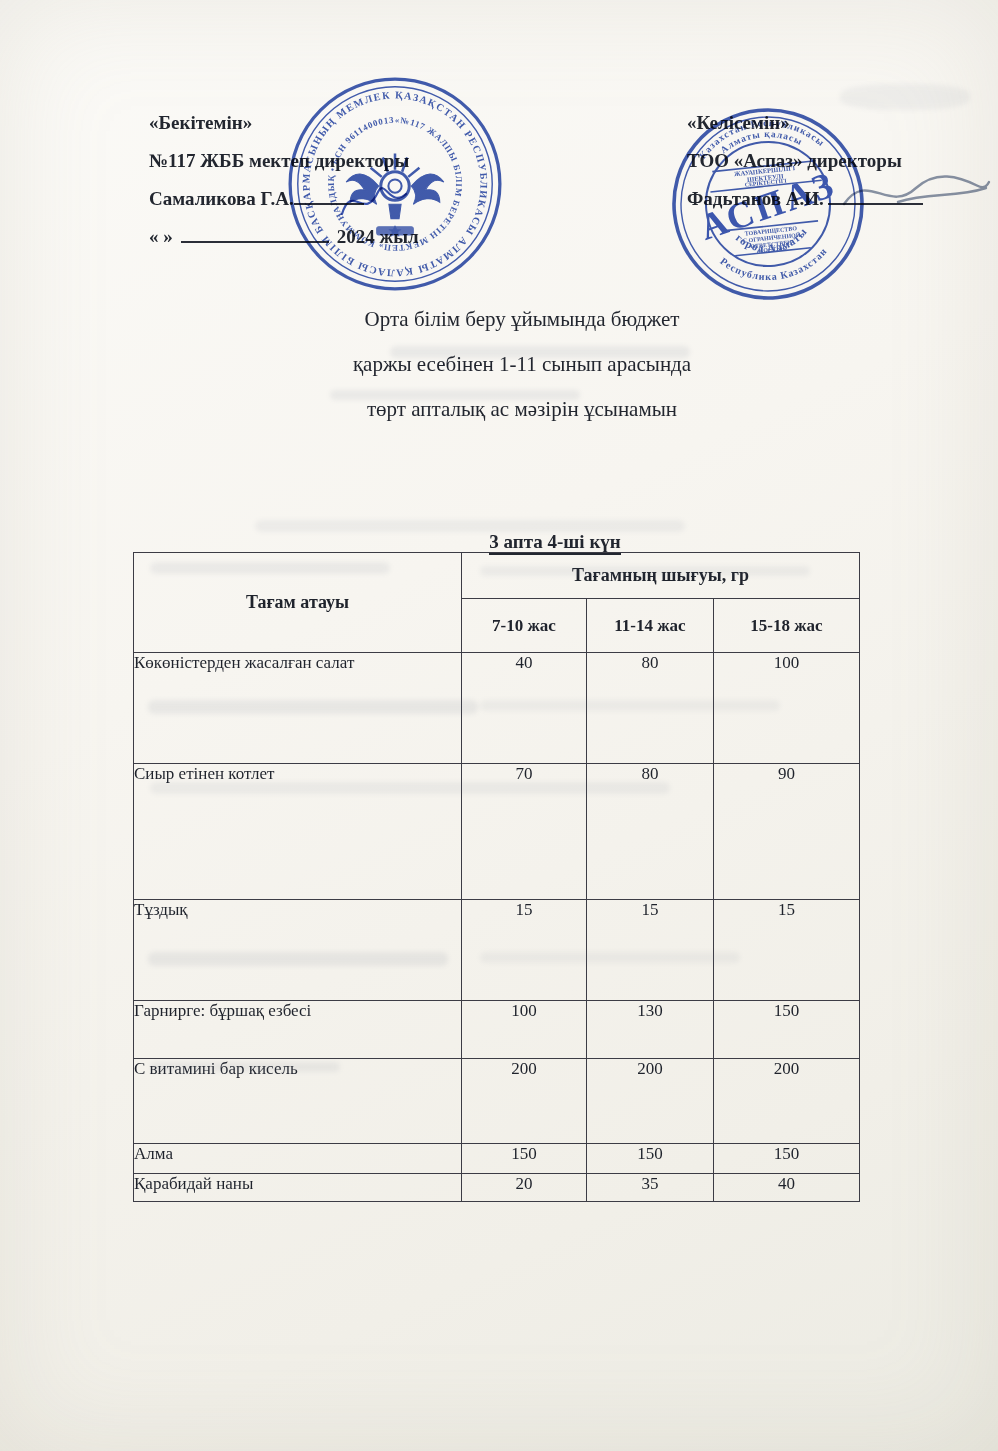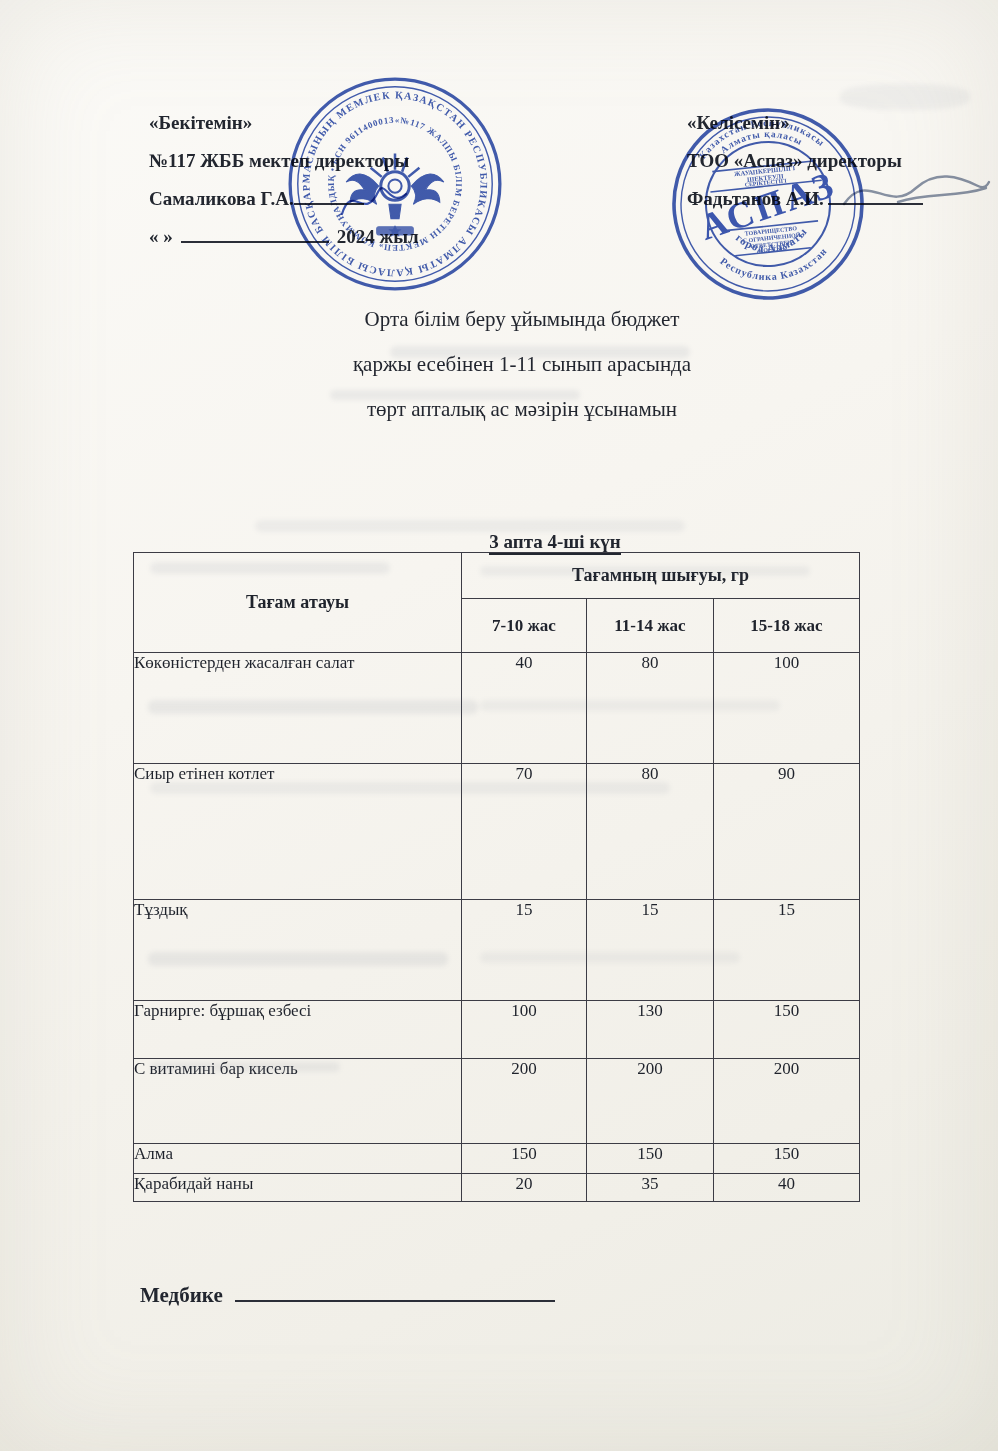--- a/index.html
+++ b/index.html
@@ -230,23 +230,20 @@
     </tr>
     <tr class="r6">
       <td class="dish">Қарабидай наны</td>
       <td class="val">20</td>
       <td class="val">35</td>
       <td class="val">40</td>
     </tr>
   </tbody>
     </table>
 
-  <div class="footer">
-    <span>Медбике</span><span class="uline u320"></span>
-  </div>
 
   <div class="ghost g1"></div>
   <div class="ghost g2"></div>
   <div class="ghost g3"></div>
   <div class="ghost g4"></div>
   <div class="ghost g5"></div>
   <div class="ghost g6"></div>
   <div class="ghost g7"></div>
   <div class="ghost g8"></div>
   <div class="ghost g9"></div>

